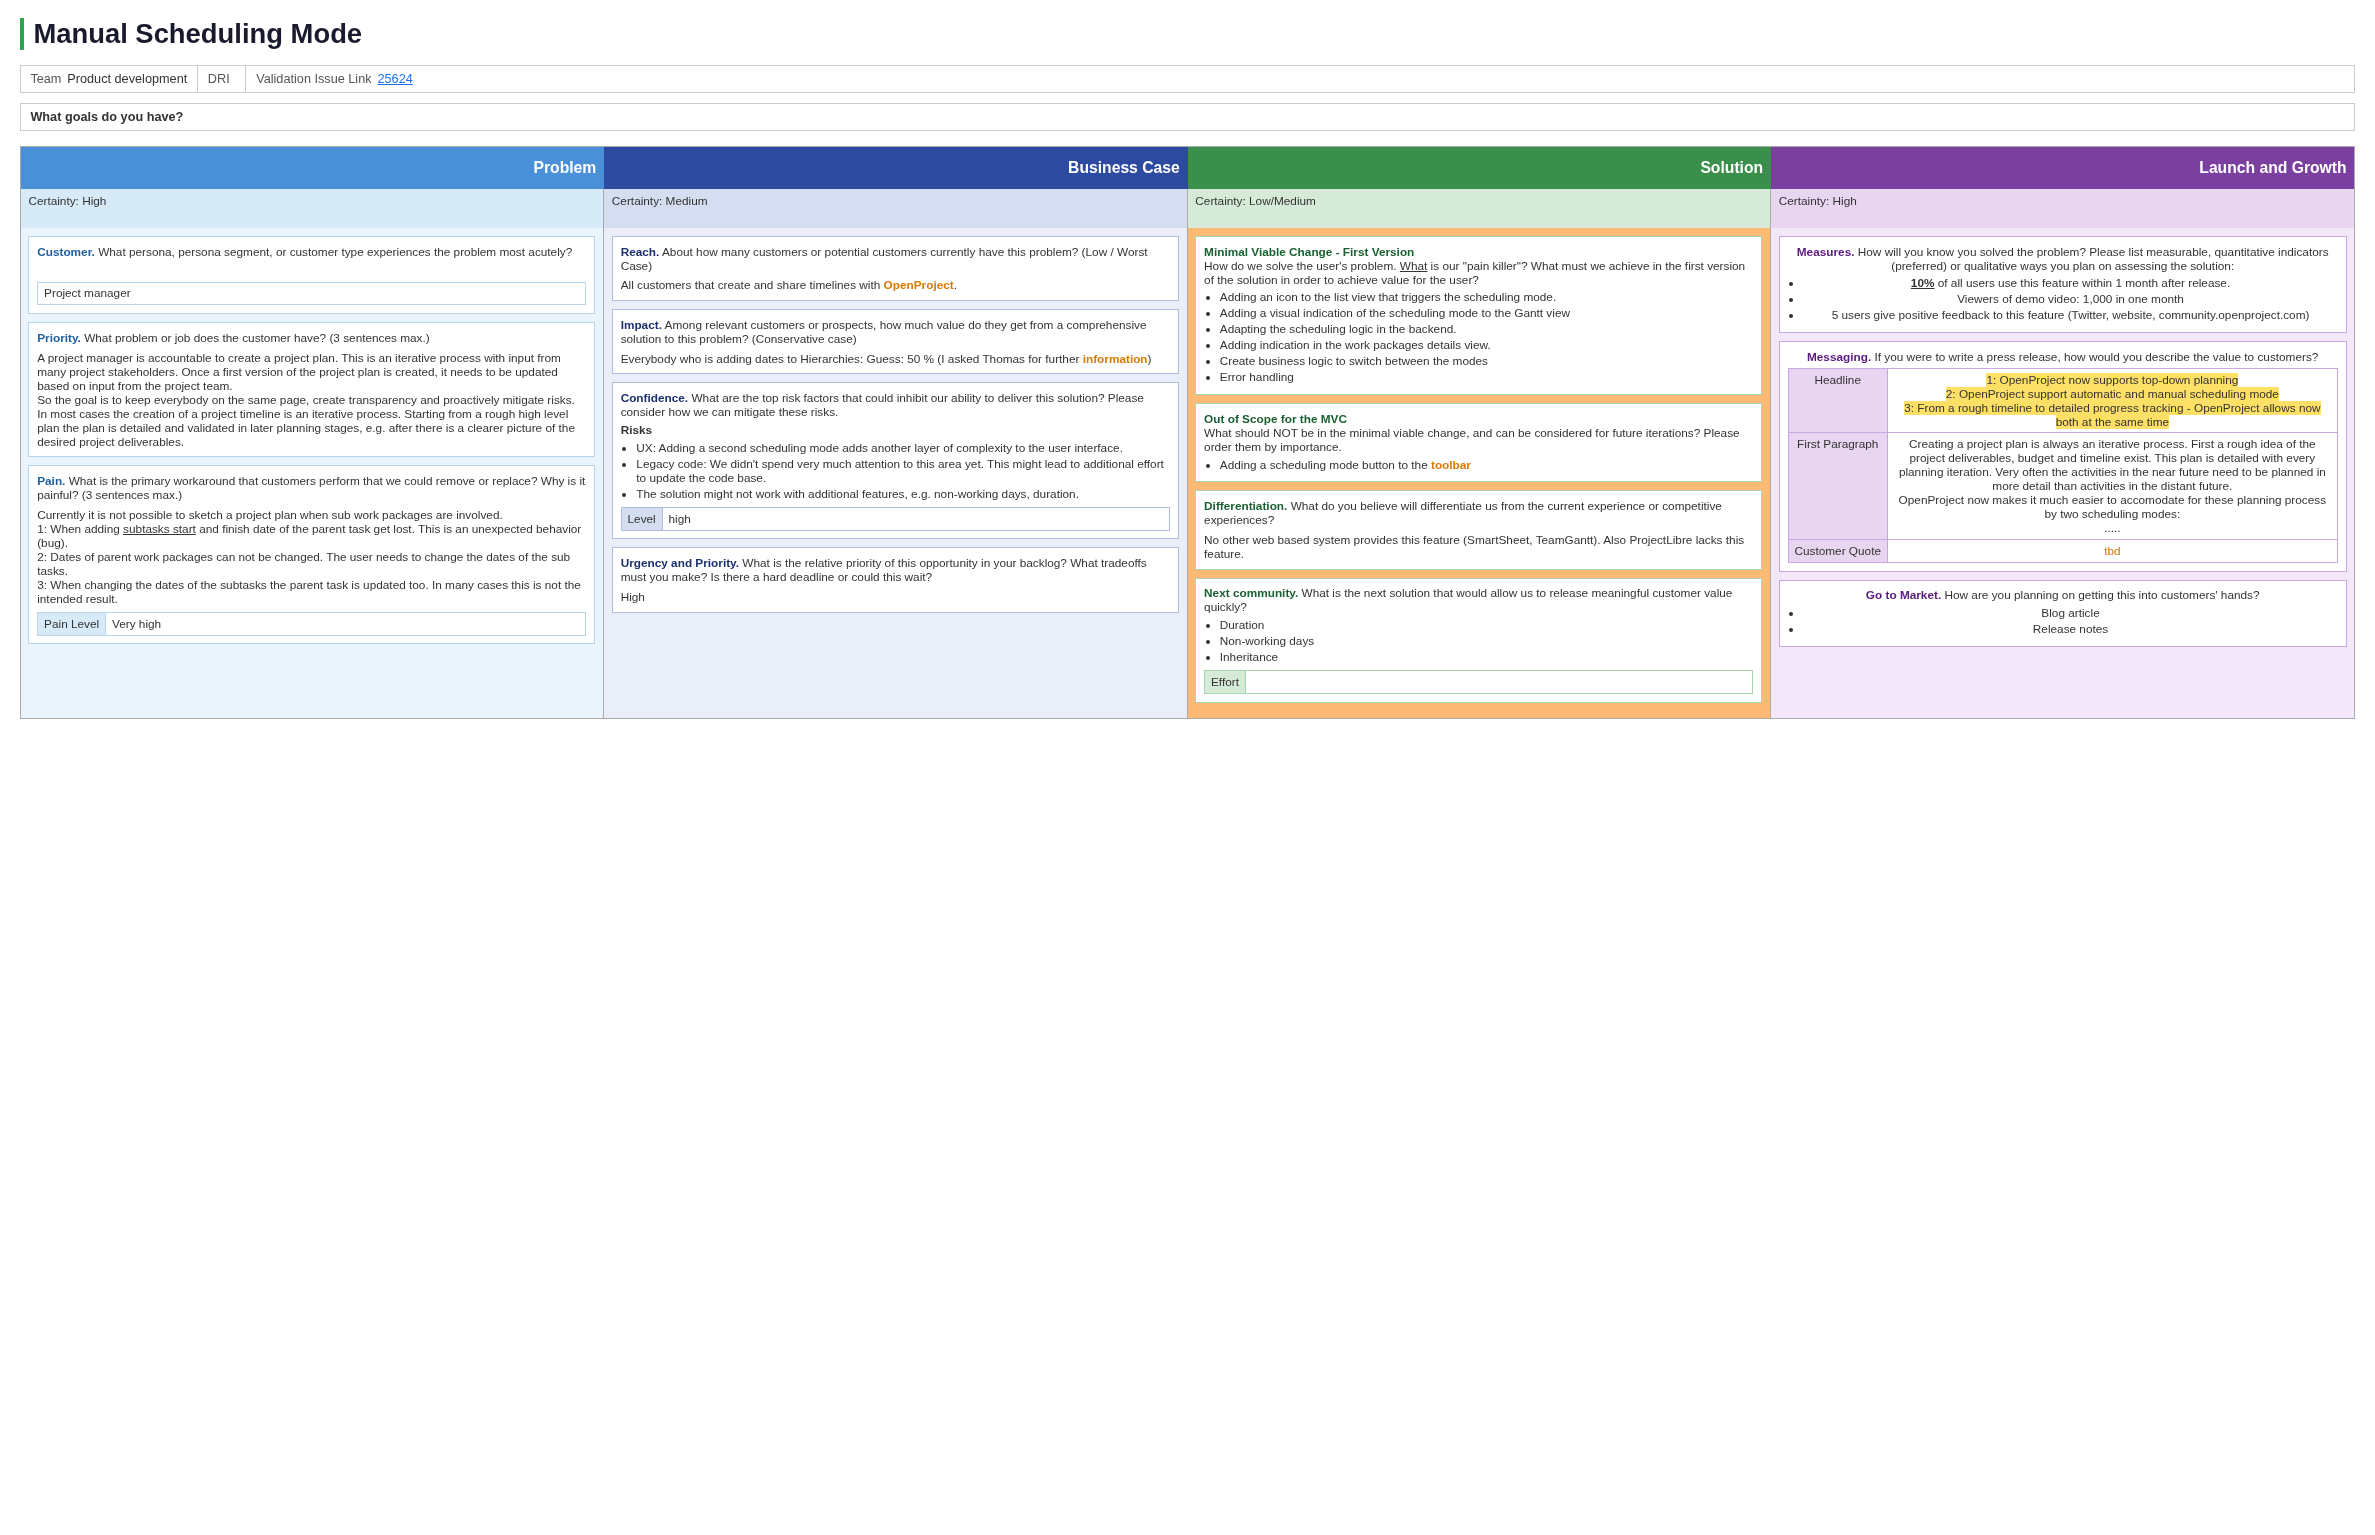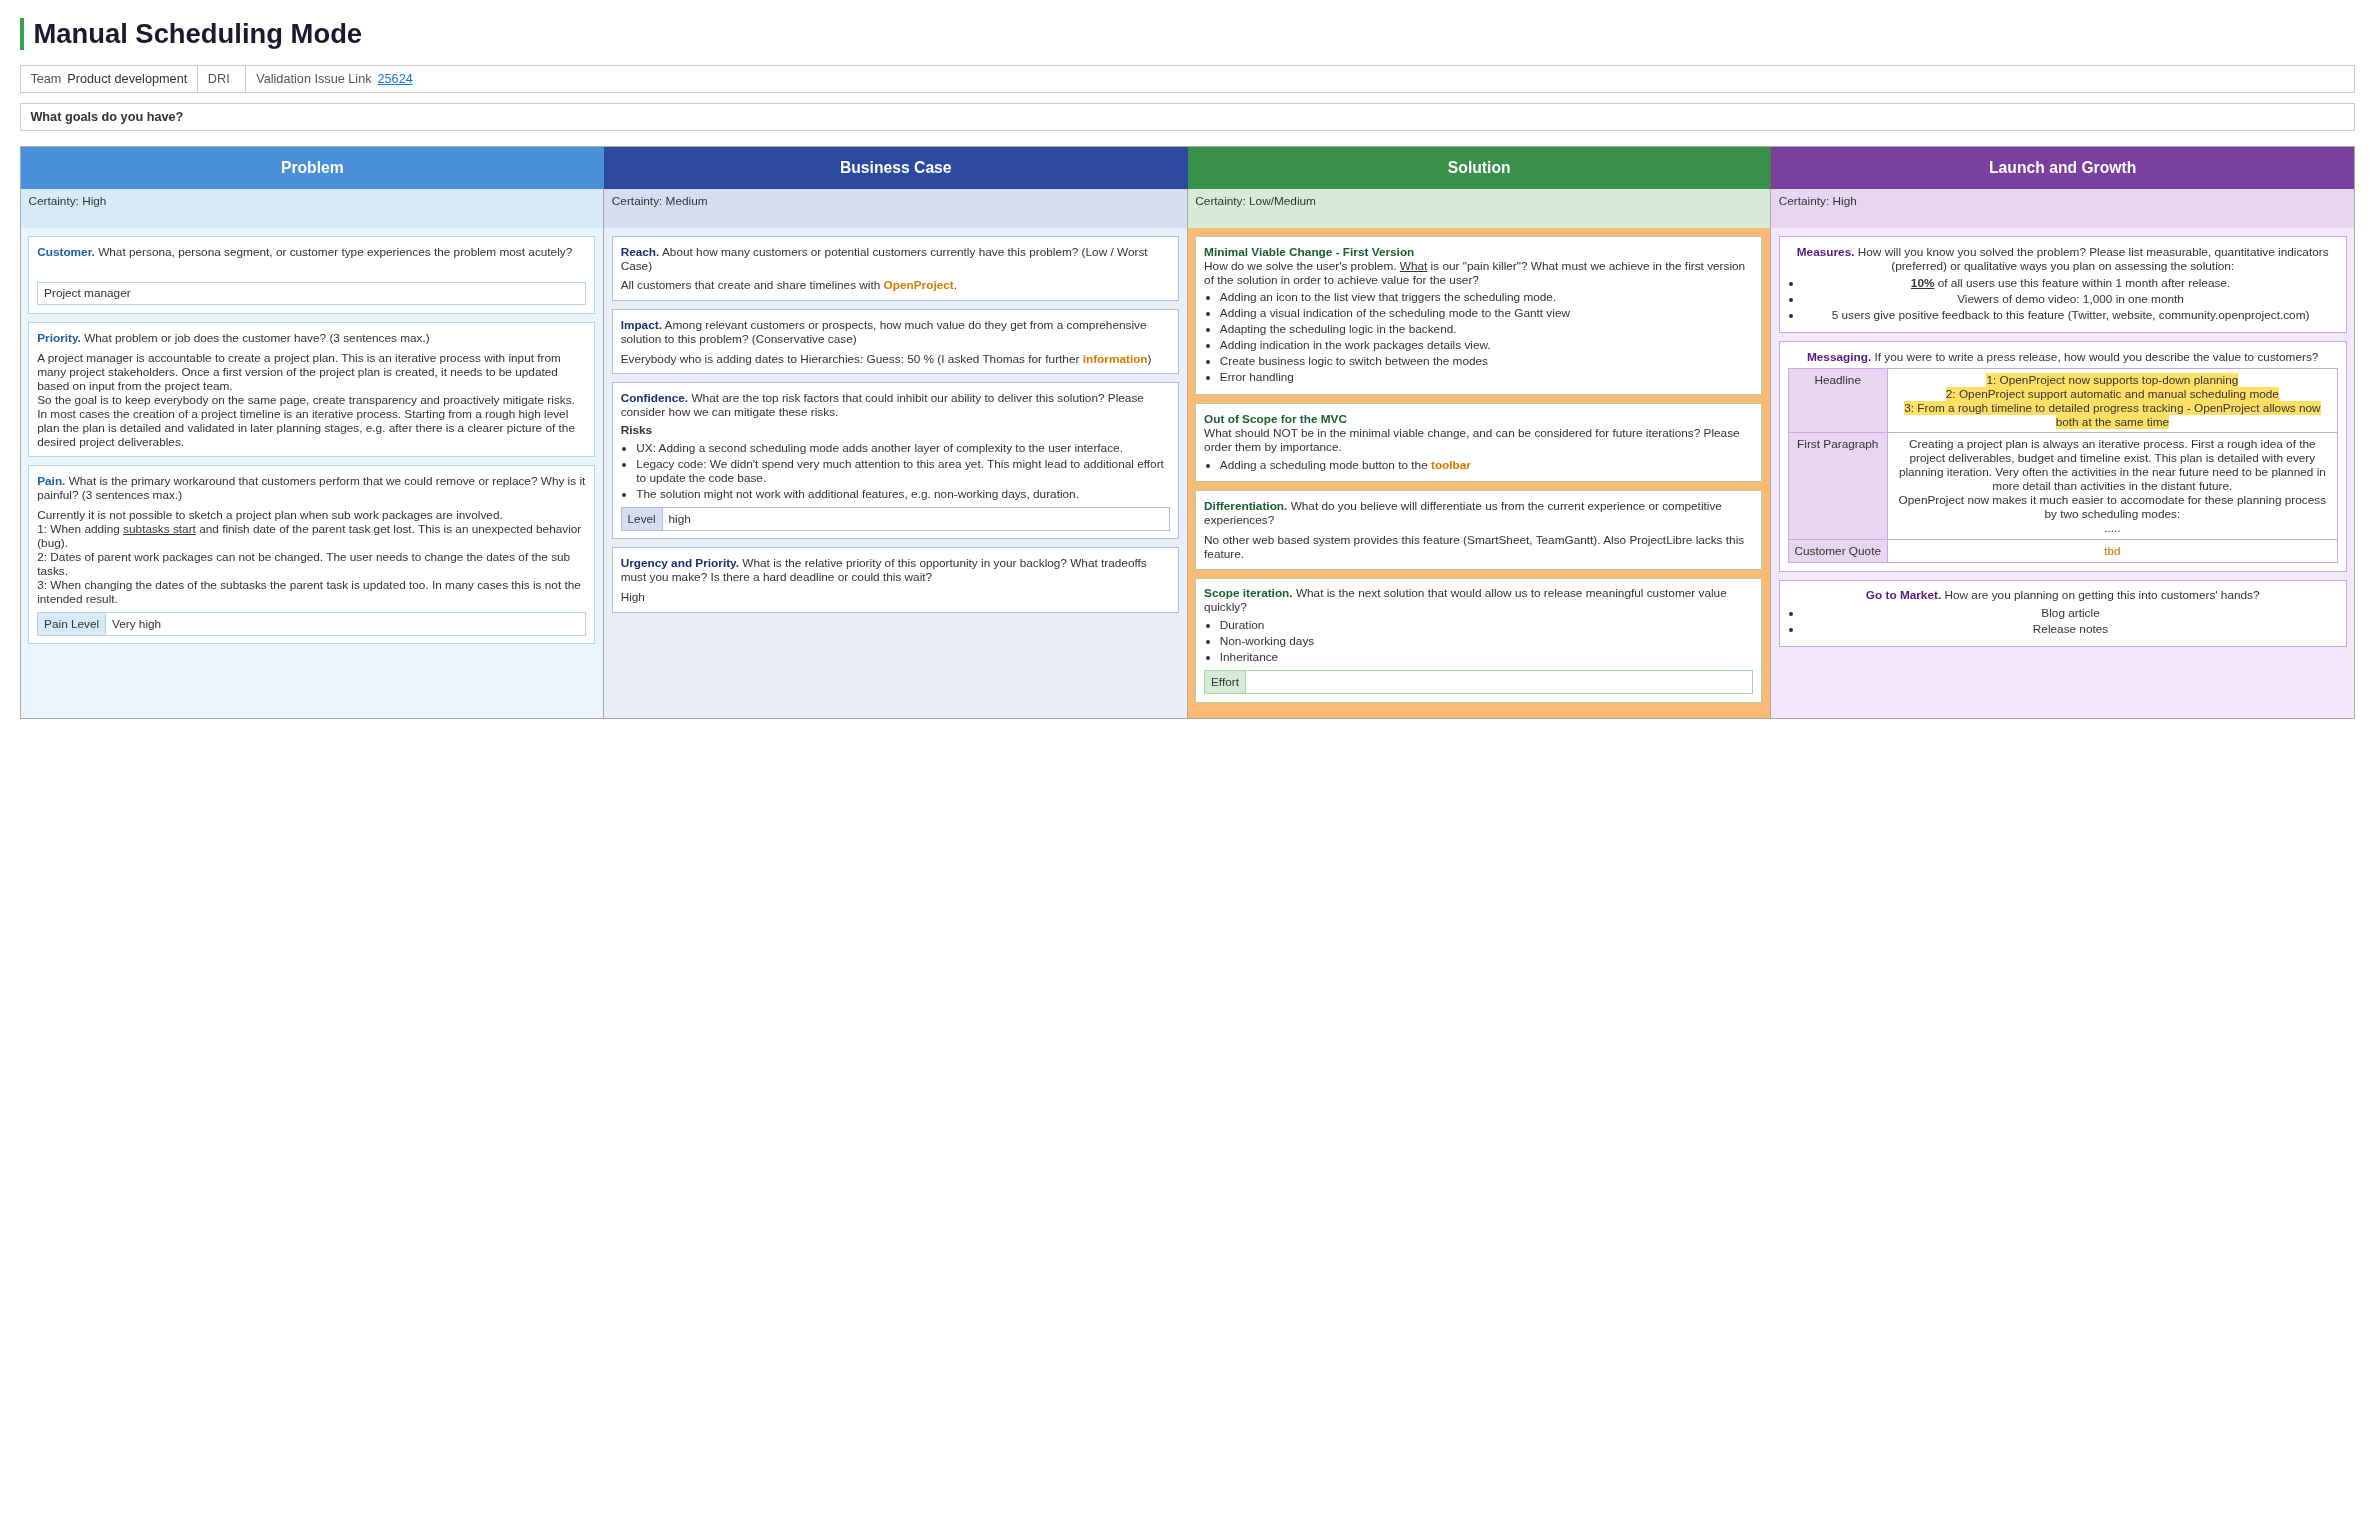--- a/index.html
+++ b/index.html
@@ -13,21 +13,21 @@
     .meta-value { color: #333; }
     .meta-value.link { color: #1a73e8; text-decoration: underline; cursor: pointer; }
     .meta-wide { flex: 1; }
     .status-row { display: flex; gap: 0; border: 1px solid #ccc; margin-bottom: 15.7px; }
     .status-cell { display: flex; align-items: center; padding: 5.9px 9.8px; border-right: 1px solid #ccc; flex: 1; }
     .status-cell:last-child { border-right: none; }
     .status-label { font-weight: bold; color: #333; margin-right: 9.8px; white-space: nowrap; font-size: 12.7px; }
     .status-value { color: #333; font-size: 12.7px; }
 
     .main-grid { display: grid; grid-template-columns: 1fr 1fr 1fr 1fr; gap: 0; border: 1px solid #aaa; }
-    .col-header { padding: 11.8px 7.8px; text-align: center; font-size: 15.7px; font-weight: bold; color: #fff; }
+    .col-header { padding: 11.8px 7.8px; text-align: right; font-size: 15.7px; font-weight: bold; color: #fff; }
     .col-header.problem { background: #4a90d9; }
     .col-header.business { background: #2c4ba0; }
     .col-header.solution { background: #3a8f4a; }
     .col-header.launch { background: #7b3fa0; }
 
     .col-sub { display: flex; align-items: flex-start; padding: 4.9px 7.8px; font-size: 11.8px; color: #333; min-height: 39px; }
     .col-sub.problem-sub { background: #d6eaf8; border-right: 1px solid #aaa; }
     .col-sub.business-sub { background: #d5ddf0; border-right: 1px solid #aaa; }
     .col-sub.solution-sub { background: #d5ead7; border-right: 1px solid #aaa; }
     .col-sub.launch-sub { background: #e8d5f0; }
@@ -215,21 +215,21 @@
         </ul>
       </div>
 
       <div class="section-card solution-card">
         <span class="card-title green">Differentiation.</span>
         <span>What do you believe will differentiate us from the current experience or competitive experiences?</span>
         <div style="margin-top:5.9px; font-size:11.8px;">No other web based system provides this feature (SmartSheet, TeamGantt). Also ProjectLibre lacks this feature.</div>
       </div>
 
       <div class="section-card solution-card">
-        <span class="card-title green">Scope iteration.</span>
+        <span class="card-title green">Next community.</span>
         <span>What is the next solution that would allow us to release meaningful customer value quickly?</span>
         <ul class="card-list" style="margin-top:3.9px;">
           <li>Duration</li>
           <li>Non-working days</li>
           <li>Inheritance</li>
         </ul>
         <div class="field-row" style="margin-top:5.9px; border-color:#a8d5b0;">
           <span class="field-label solution-label" style="background:#d5ead7; border-color:#a8d5b0;">Effort</span>
           <span class="field-value"></span>
         </div>

